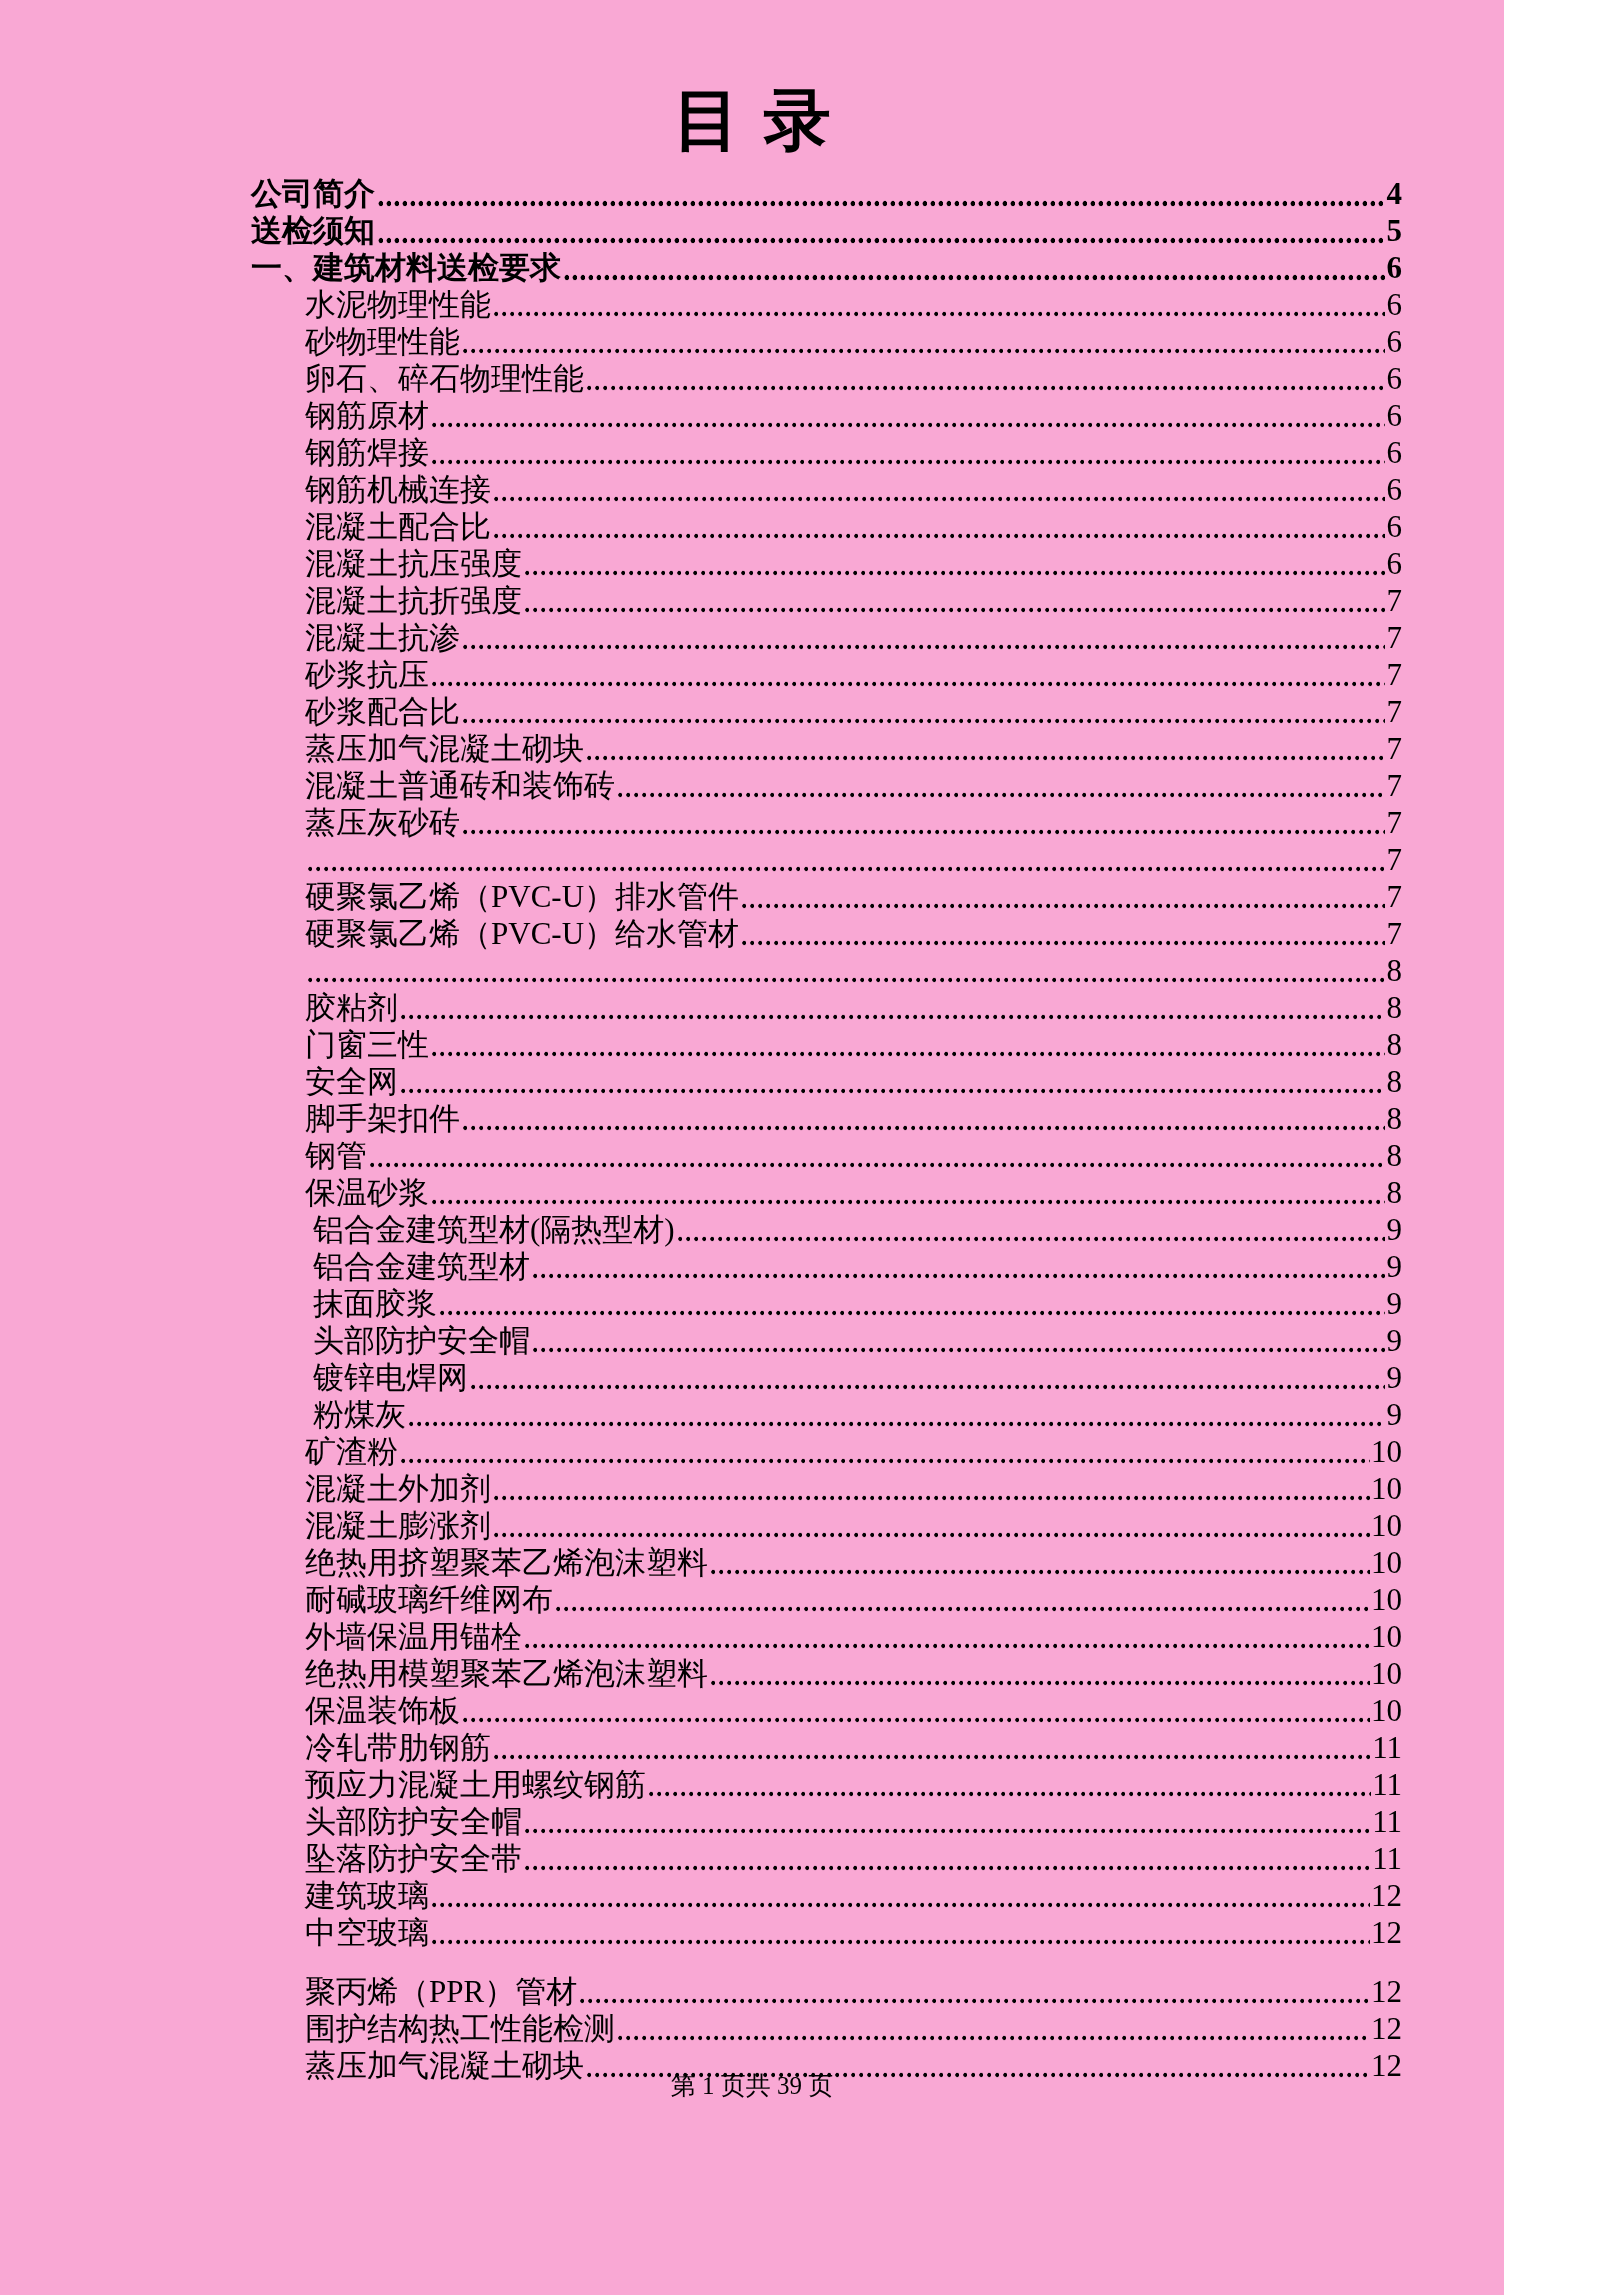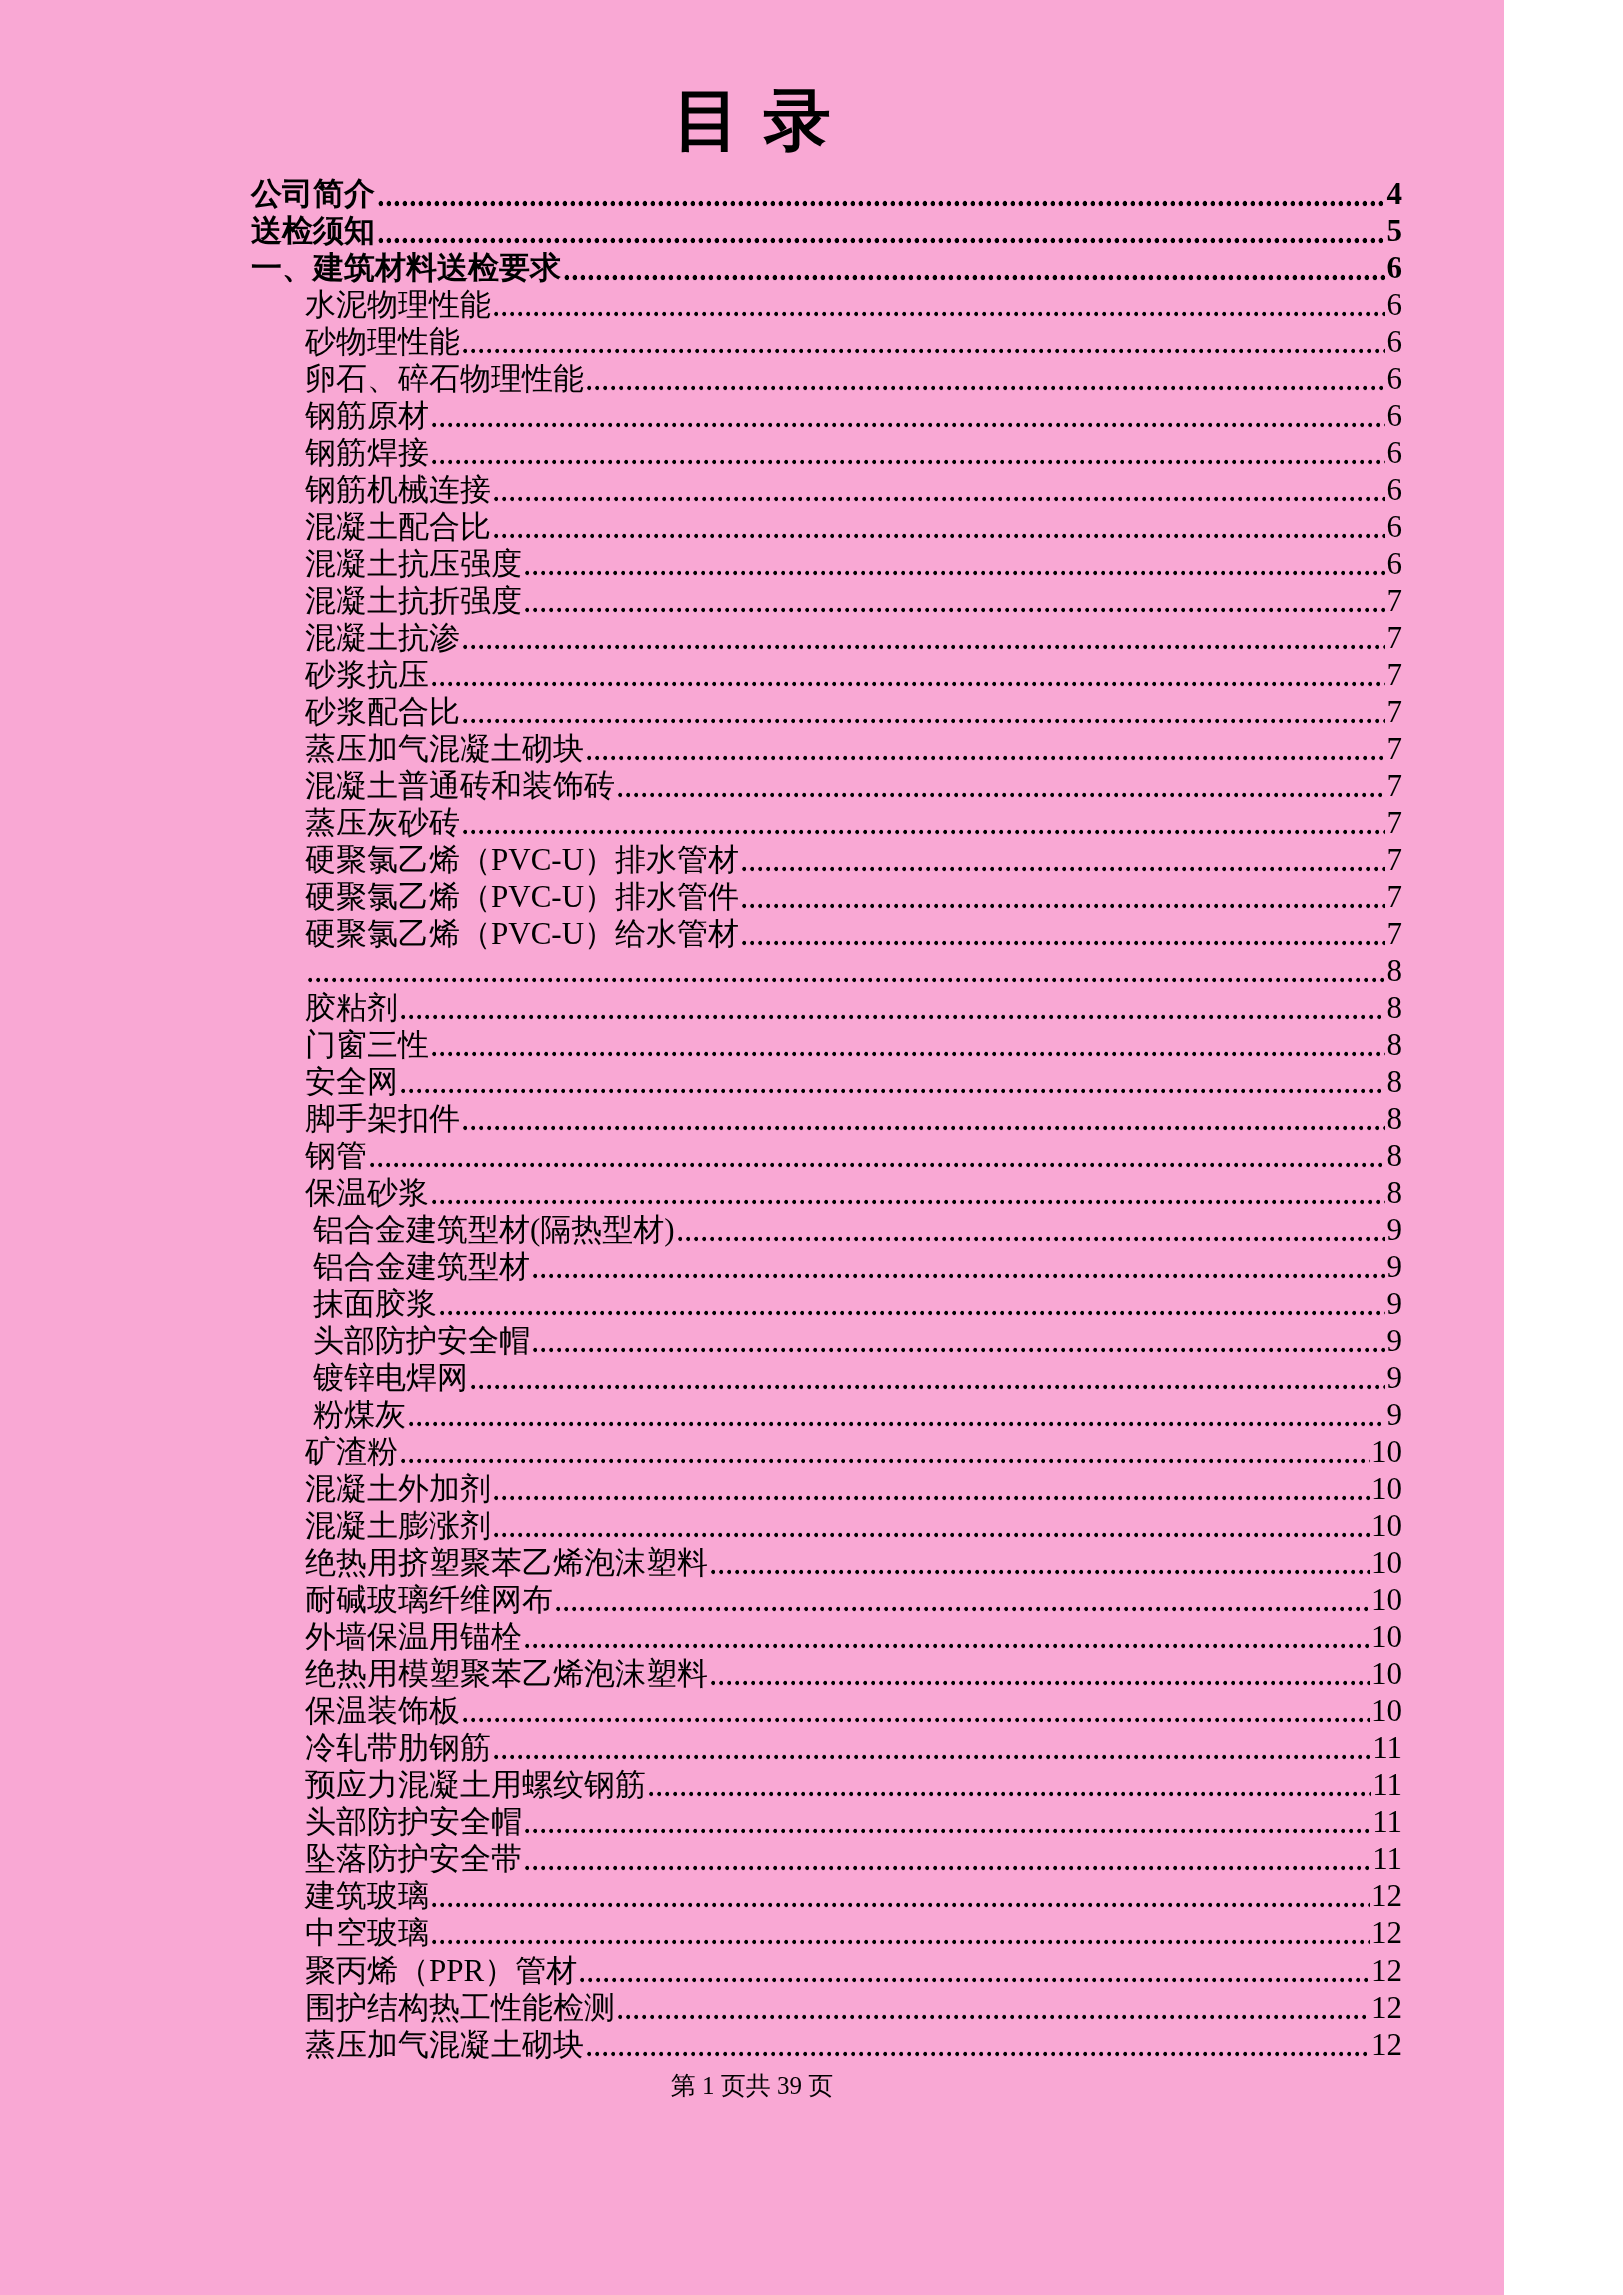--- a/index.html
+++ b/index.html
@@ -39,21 +39,21 @@
   .toc-row {
     display: flex;
     align-items: baseline;
     height: 37px;
     line-height: 37px;
     font-size: 31px;
   }
   .toc-row.lvl0 { font-weight: bold; }
   .toc-row.lvl1 { padding-left: 54px; }
   .toc-row.lvl2 { padding-left: 62px; }
-  .toc-row.gap-before { margin-top: 1px; }
+  .toc-row.gap-before { margin-top: 22px; }
   .toc-label {
     white-space: nowrap;
     flex: 0 0 auto;
   }
   .leader {
     flex: 1 1 auto;
     align-self: flex-end;
     height: 5.9px;
     margin: 0 1.3px 5.9px 2px;
     background-image: radial-gradient(circle at 3.3px 2.9px, #000 1.8px, transparent 2.2px);
@@ -172,21 +172,20 @@
         <span class="toc-label">混凝土普通砖和装饰砖</span>
         <span class="leader"></span>
         <span class="toc-page">7</span>
       </div>
       <div class="toc-row lvl1">
         <span class="toc-label">蒸压灰砂砖</span>
         <span class="leader"></span>
         <span class="toc-page">7</span>
       </div>
       <div class="toc-row lvl1">
-        <span class="toc-label">硬聚氯乙烯（PVC-U）排水管材</span>
         <span class="leader"></span>
         <span class="toc-page">7</span>
       </div>
       <div class="toc-row lvl1">
         <span class="toc-label">硬聚氯乙烯（PVC-U）排水管件</span>
         <span class="leader"></span>
         <span class="toc-page">7</span>
       </div>
       <div class="toc-row lvl1">
         <span class="toc-label">硬聚氯乙烯（PVC-U）给水管材</span>

